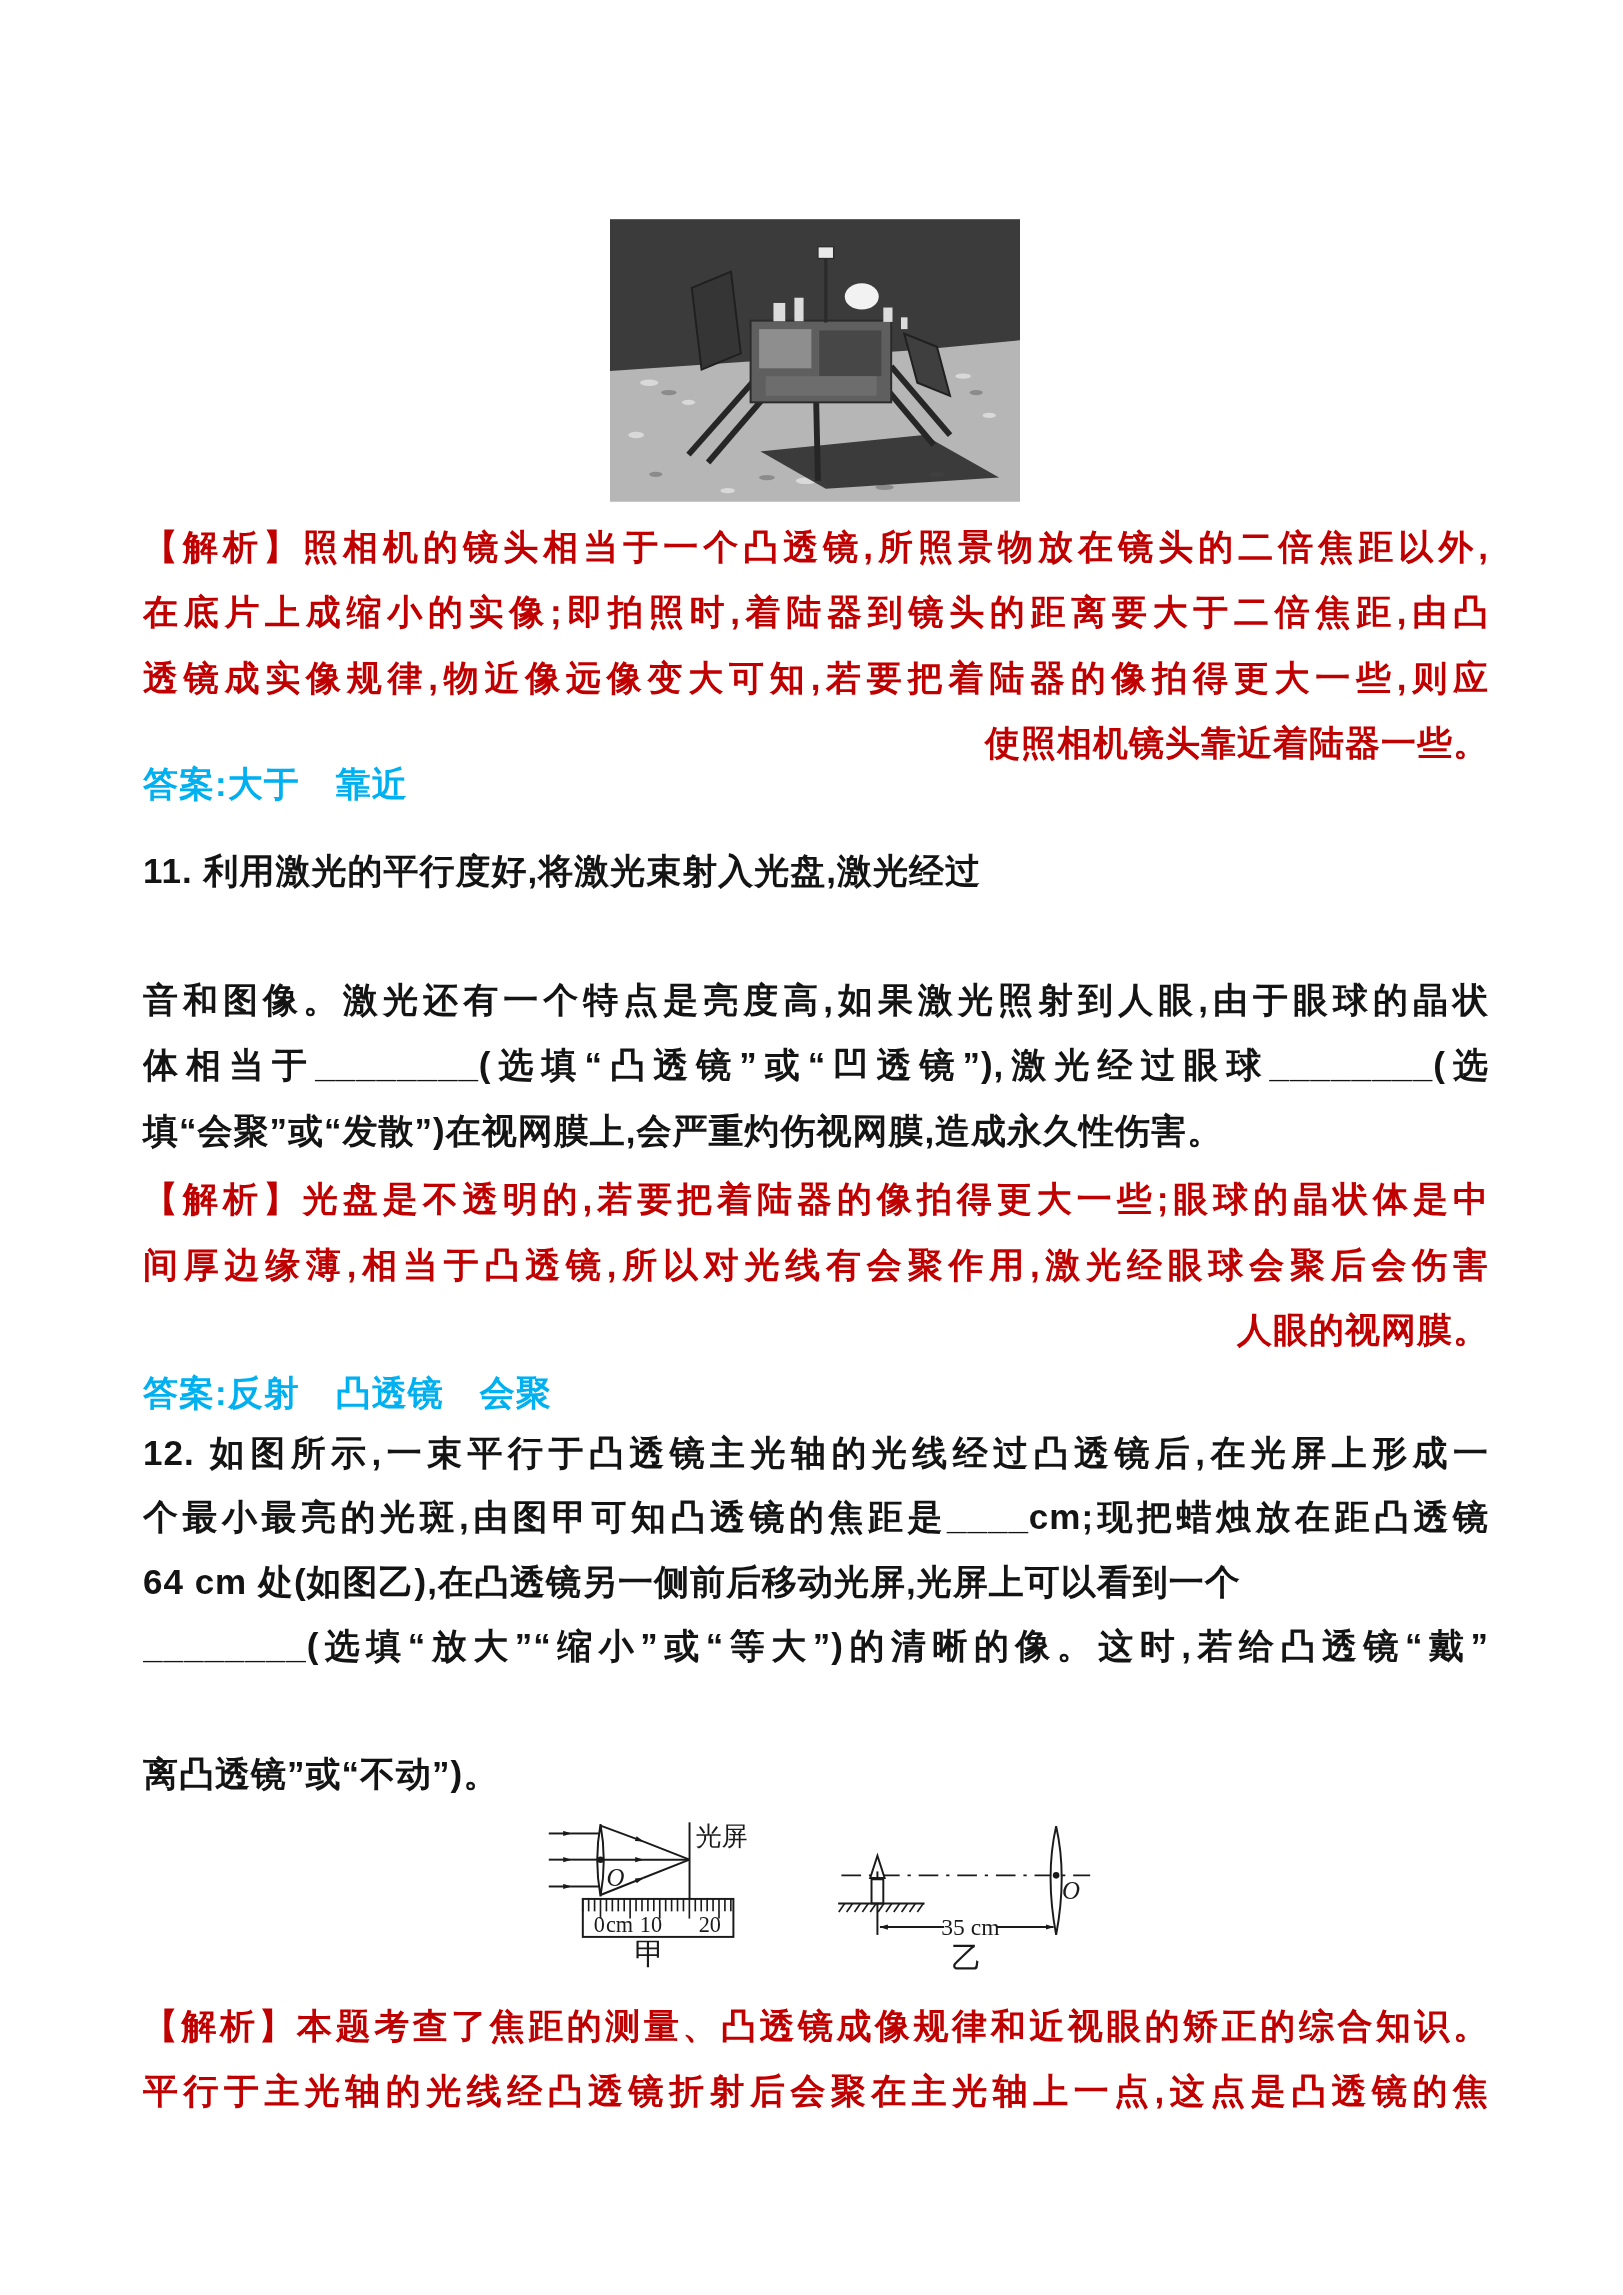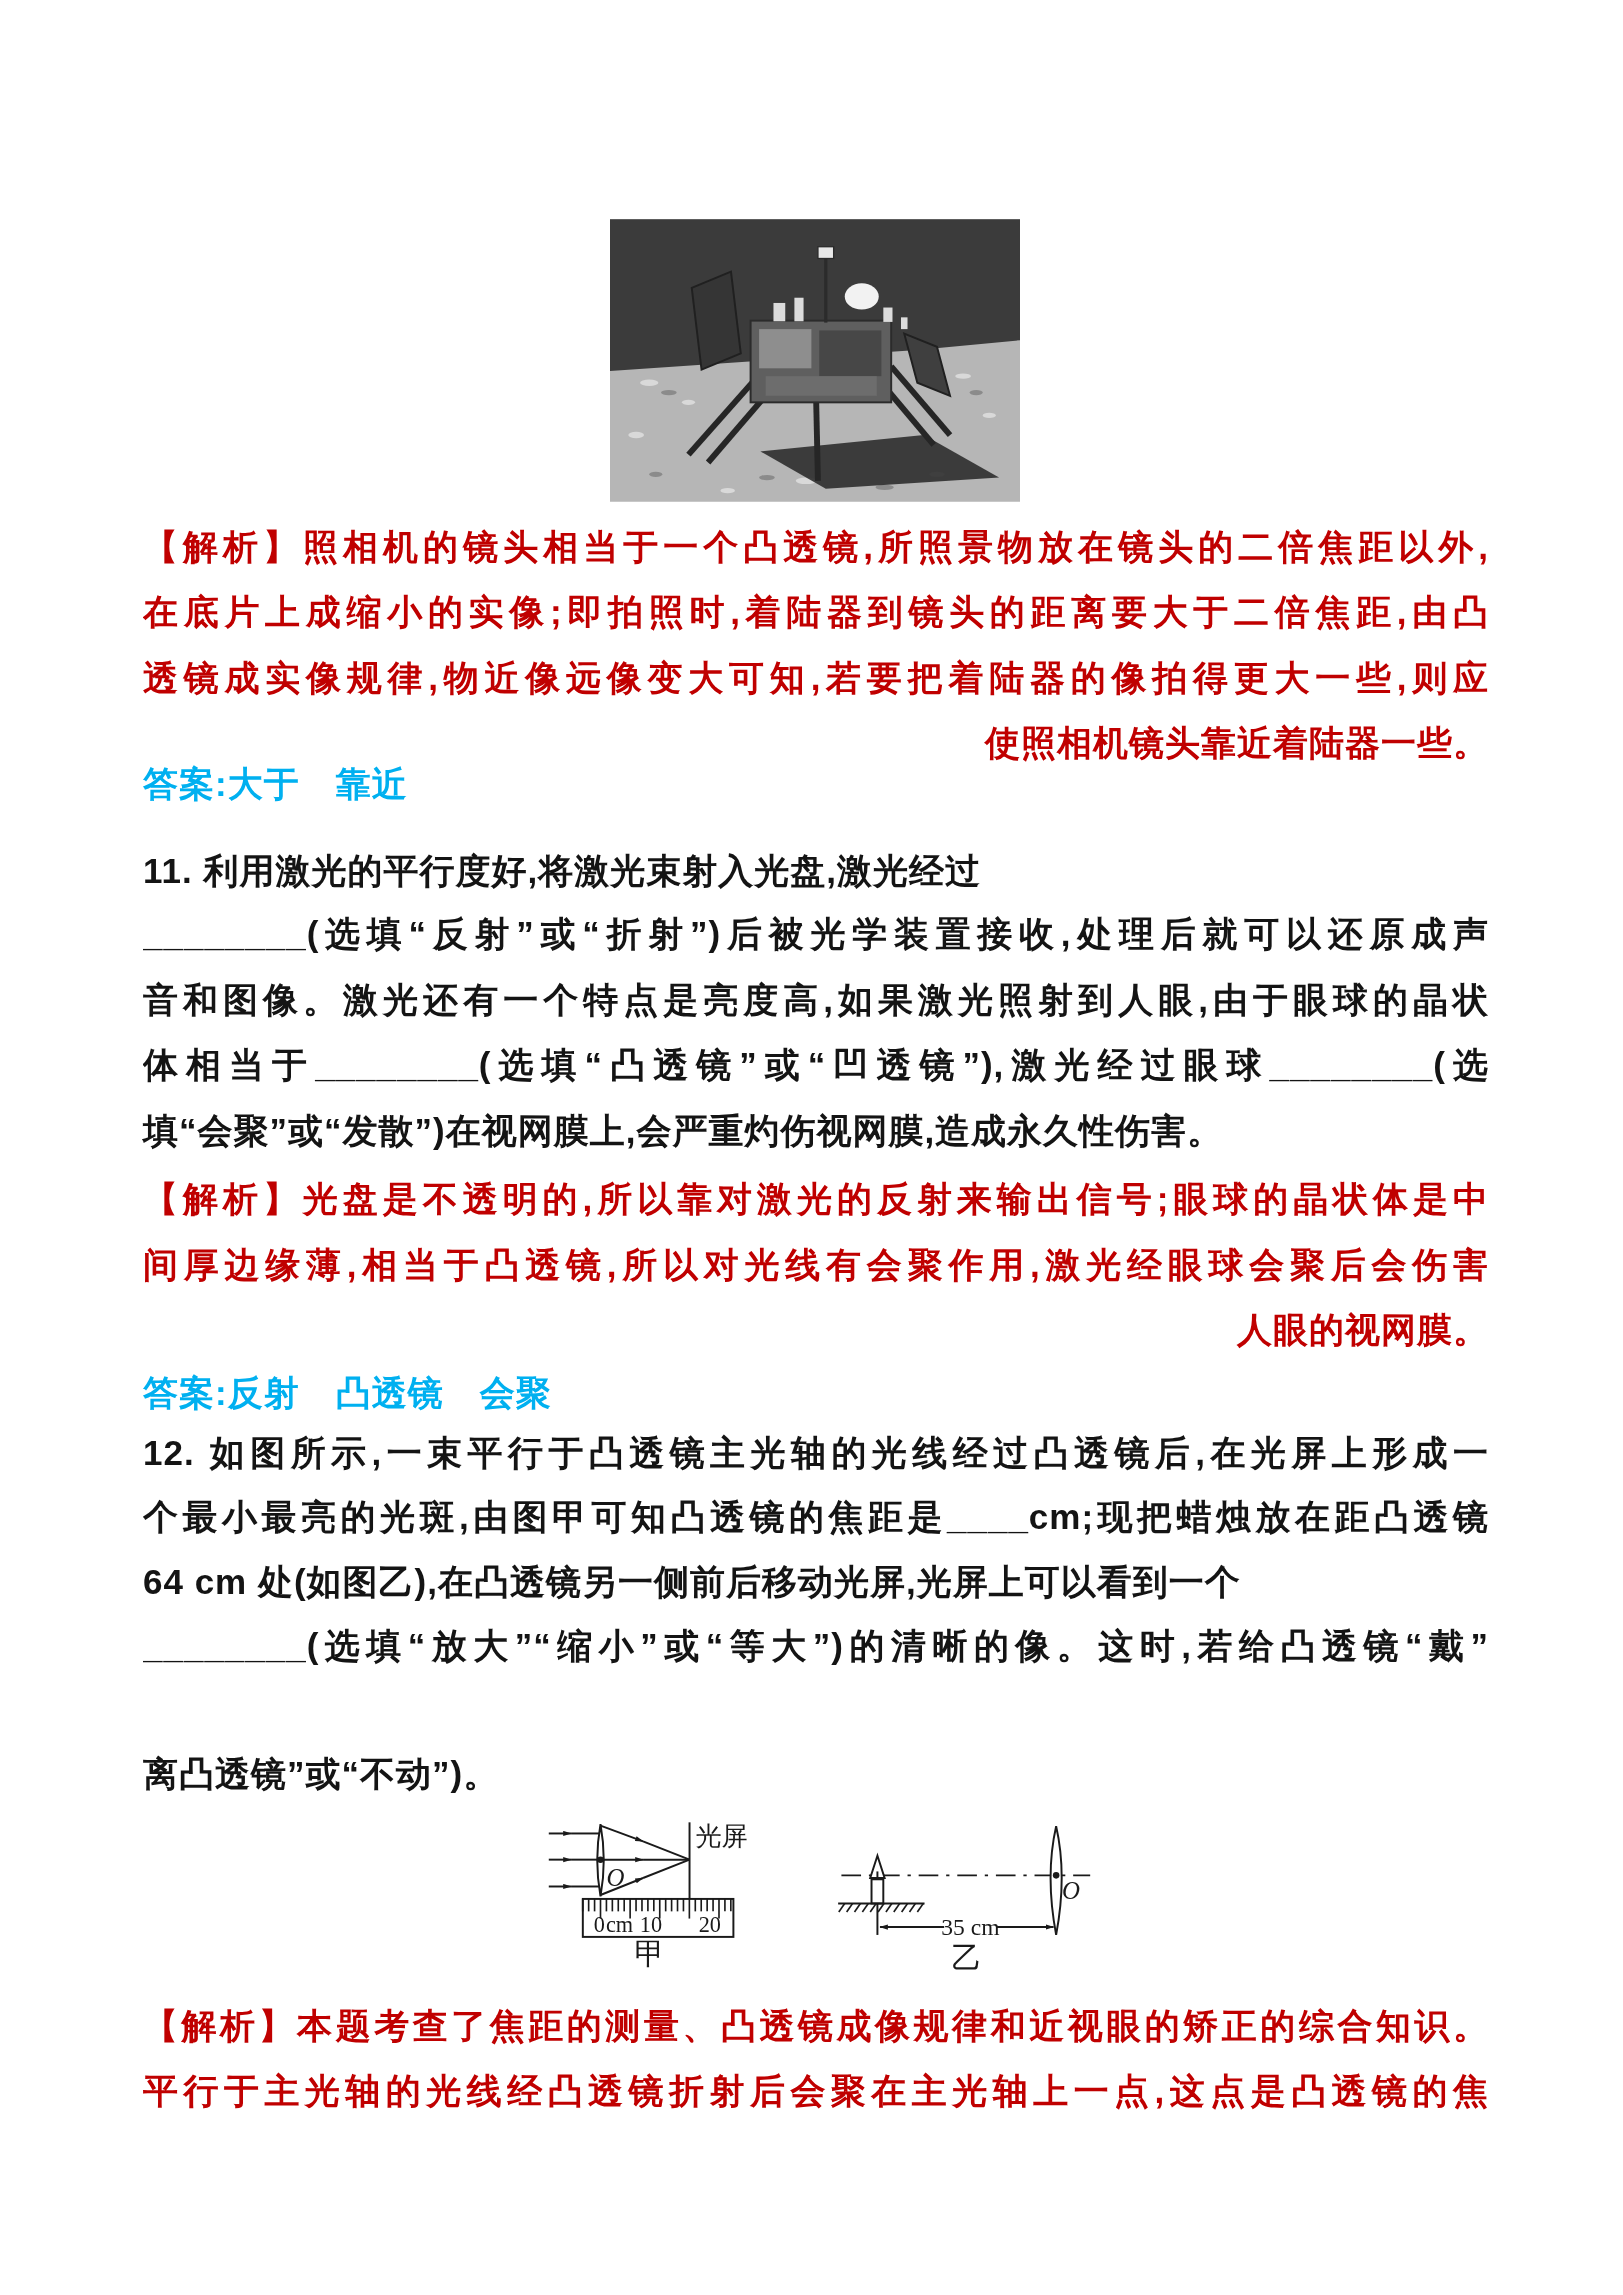--- a/index.html
+++ b/index.html
@@ -99,25 +99,24 @@
         <rect x="445" y="150" width="10" height="18"></rect>
     </g>
   </svg>
 
   <div class="ln c-red just" style="top:501px">【解析】照相机的镜头相当于一个凸透镜,所照景物放在镜头的二倍焦距以外,</div>
   <div class="ln c-red just" style="top:566px">在底片上成缩小的实像;即拍照时,着陆器到镜头的距离要大于二倍焦距,由凸</div>
   <div class="ln c-red just" style="top:632px">透镜成实像规律,物近像远像变大可知,若要把着陆器的像拍得更大一些,则应</div>
   <div class="ln c-red" style="top:697px">使照相机镜头靠近着陆器一些。</div>
   <div class="ln c-blue" style="top:738px">答案:大于　靠近</div>
   <div class="ln" style="top:825px">11. 利用激光的平行度好,将激光束射入光盘,激光经过</div>
-  <div class="ln just" style="top:888px">________(选填“反射”或“折射”)后被光学装置接收,处理后就可以还原成声</div>
   <div class="ln just" style="top:954px">音和图像。激光还有一个特点是亮度高,如果激光照射到人眼,由于眼球的晶状</div>
   <div class="ln just" style="top:1019px">体相当于________(选填“凸透镜”或“凹透镜”),激光经过眼球________(选</div>
   <div class="ln" style="top:1085px">填“会聚”或“发散”)在视网膜上,会严重灼伤视网膜,造成永久性伤害。</div>
-  <div class="ln c-red just" style="top:1153px">【解析】光盘是不透明的,所以靠对激光的反射来输出信号;眼球的晶状体是中</div>
+  <div class="ln c-red just" style="top:1153px">【解析】光盘是不透明的,若要把着陆器的像拍得更大一些;眼球的晶状体是中</div>
   <div class="ln c-red just" style="top:1219px">间厚边缘薄,相当于凸透镜,所以对光线有会聚作用,激光经眼球会聚后会伤害</div>
   <div class="ln c-red" style="top:1284px">人眼的视网膜。</div>
   <div class="ln c-blue" style="top:1347px">答案:反射　凸透镜　会聚</div>
   <div class="ln just" style="top:1407px">12. 如图所示,一束平行于凸透镜主光轴的光线经过凸透镜后,在光屏上形成一</div>
   <div class="ln just" style="top:1471px">个最小最亮的光斑,由图甲可知凸透镜的焦距是____cm;现把蜡烛放在距凸透镜</div>
   <div class="ln" style="top:1536px">64 cm 处(如图乙),在凸透镜另一侧前后移动光屏,光屏上可以看到一个</div>
   <div class="ln just" style="top:1600px">________(选填“放大”“缩小”或“等大”)的清晰的像。这时,若给凸透镜“戴”</div>
   <div class="ln" style="top:1728px">离凸透镜”或“不动”)。</div>
   <div class="ln c-red just" style="top:1980px">【解析】本题考查了焦距的测量、凸透镜成像规律和近视眼的矫正的综合知识。</div>
   <div class="ln c-red just" style="top:2045px">平行于主光轴的光线经凸透镜折射后会聚在主光轴上一点,这点是凸透镜的焦</div>

